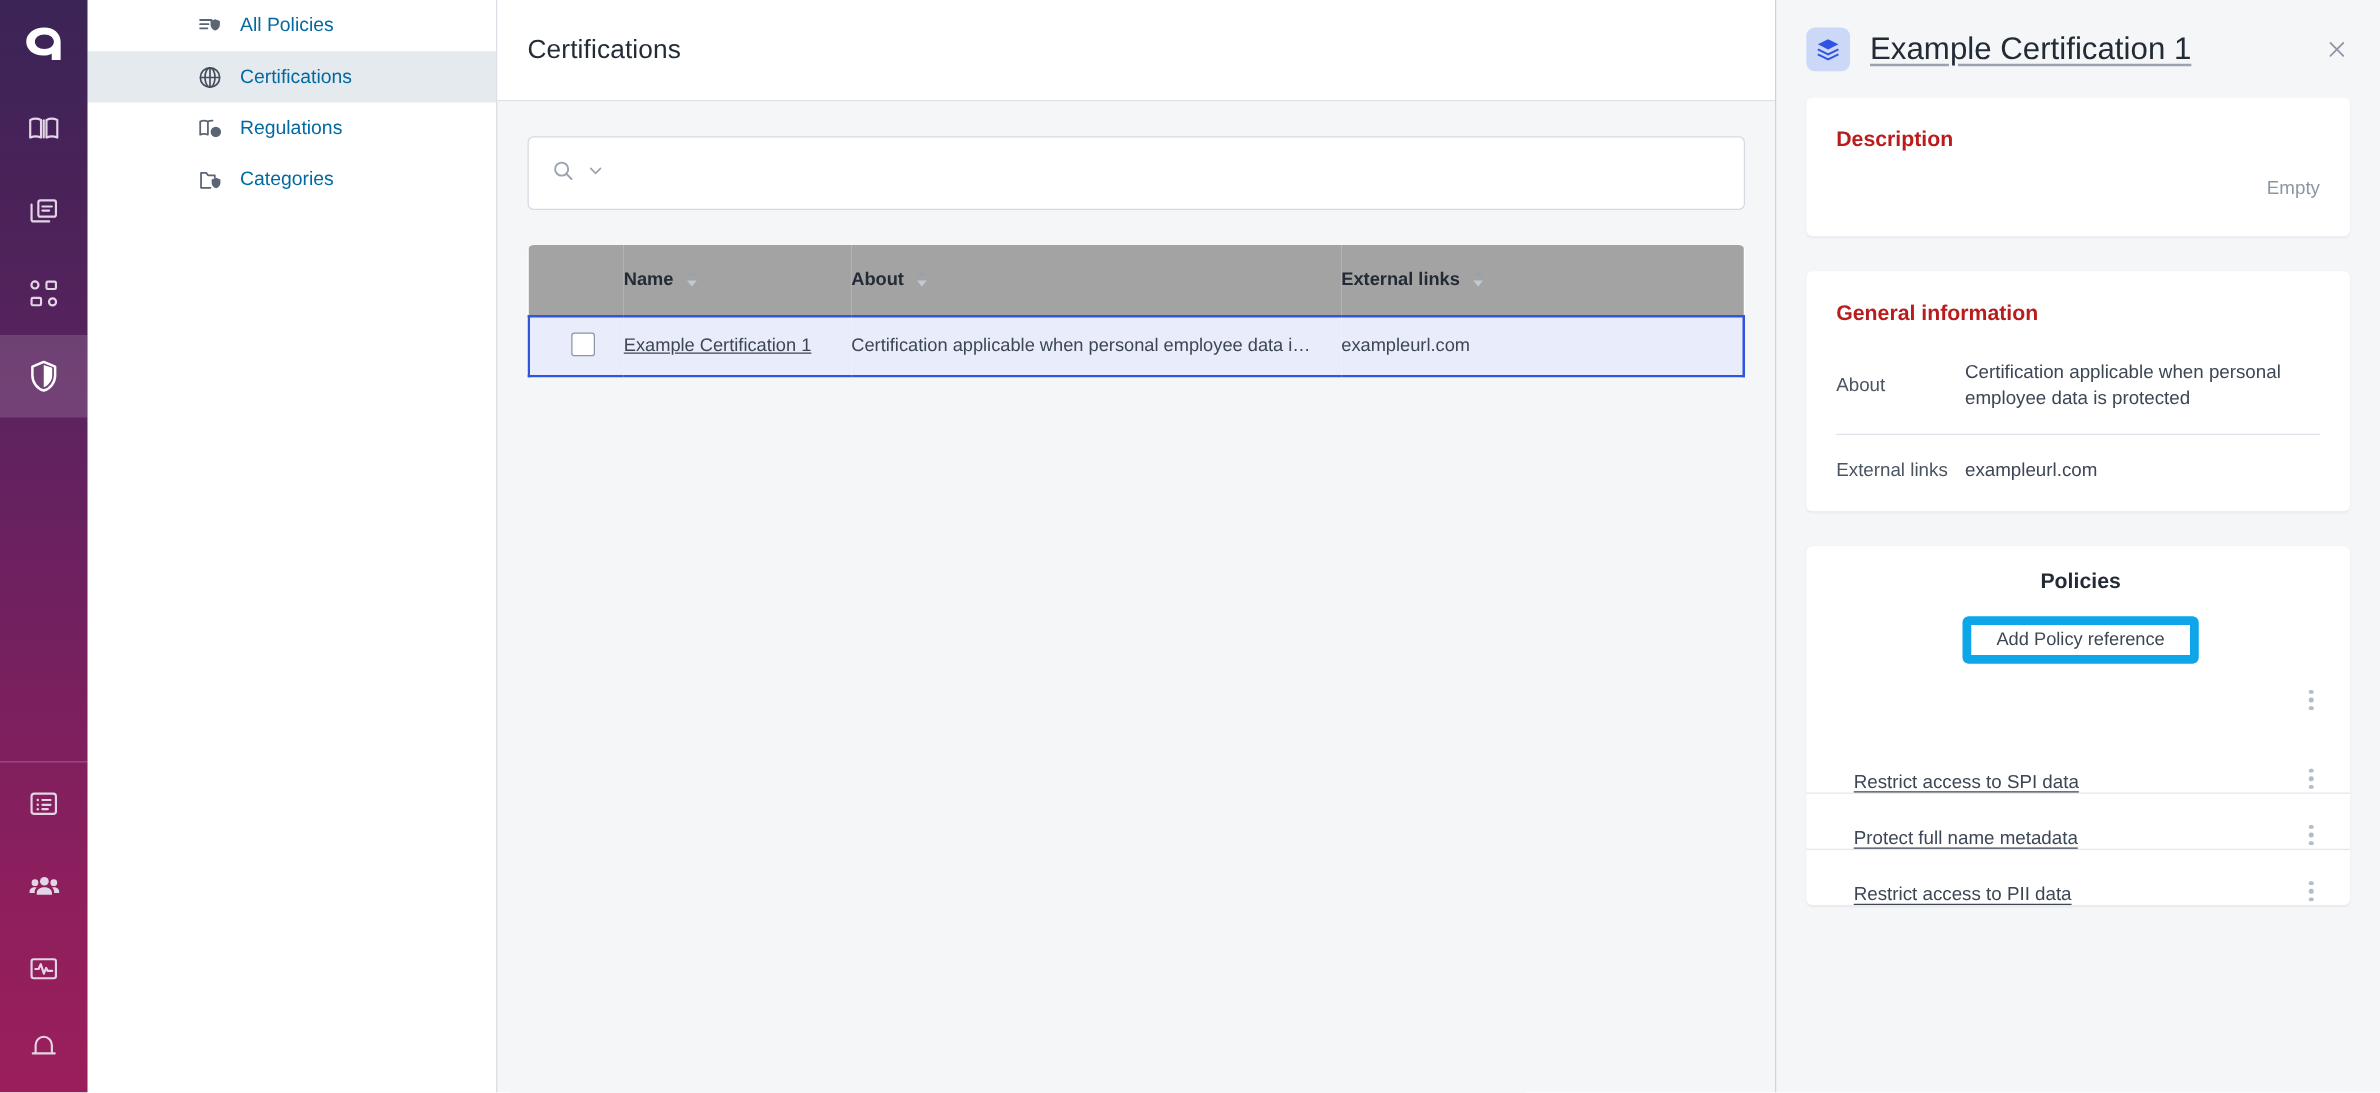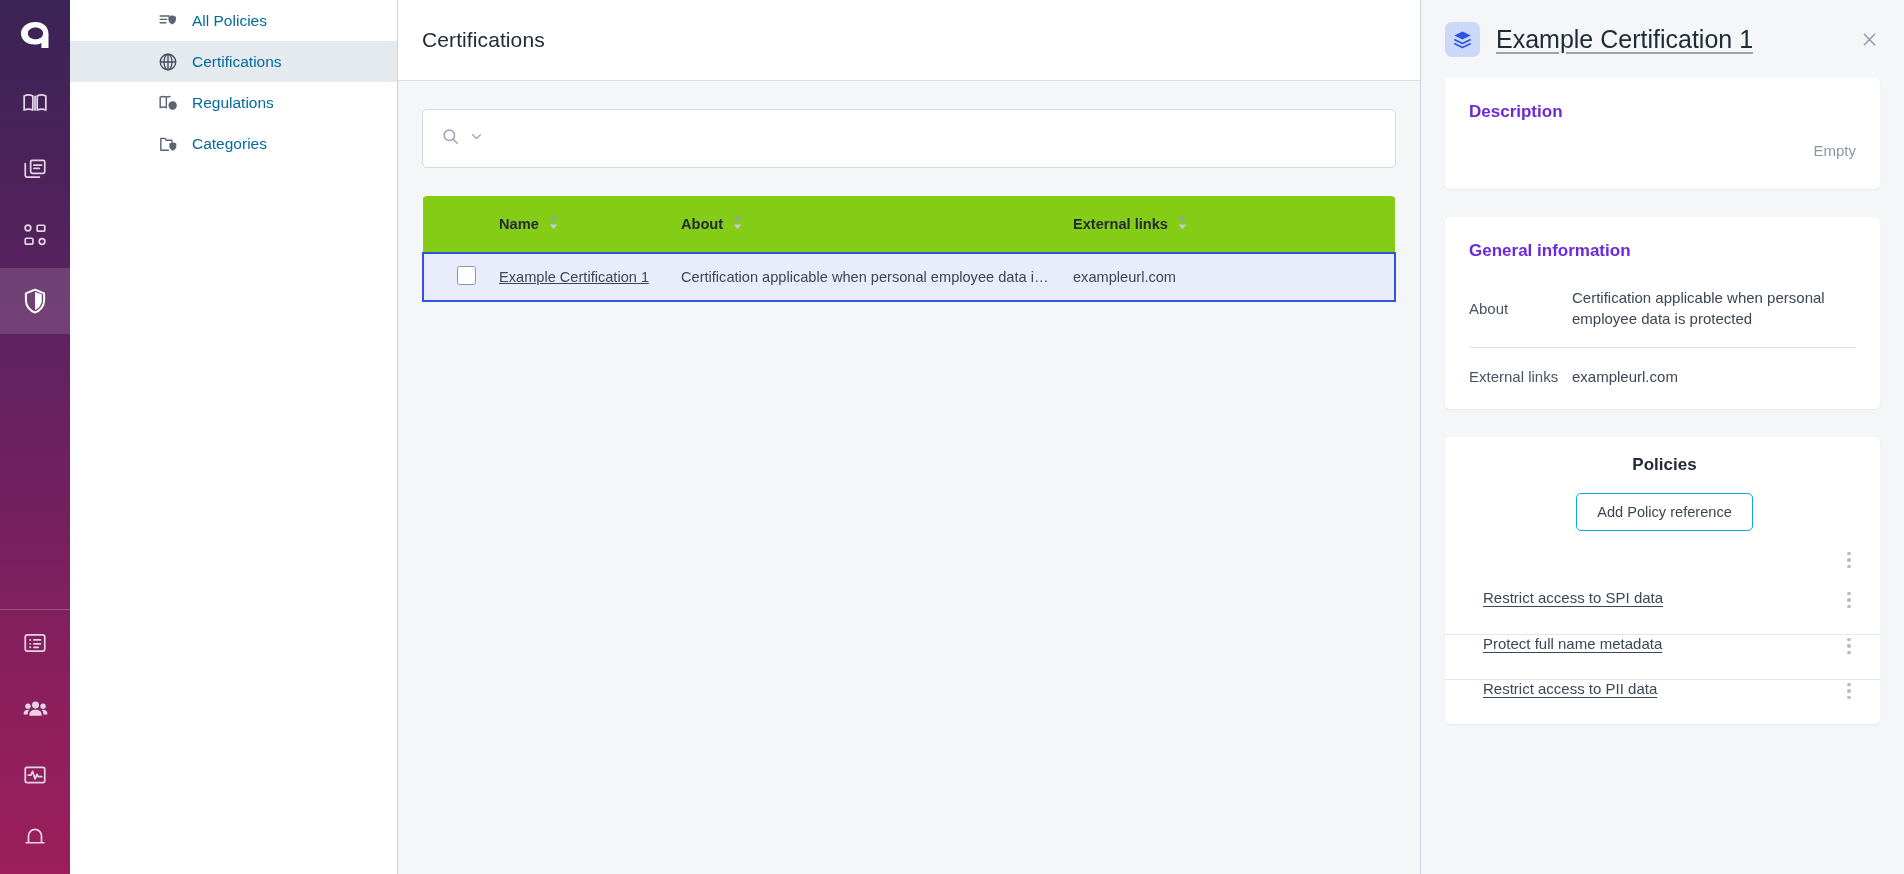--- a/index.html
+++ b/index.html
@@ -106,21 +106,21 @@
     background: #ffffff;
     border-radius: 5px 5px 0 0;
     overflow: hidden;
   }
   .tbl { width: 100%; border-collapse: collapse; table-layout: fixed; }
   .tbl th {
     height: 57px;
     font-size: 14.6px; font-weight: 700; color: #232b36;
     text-align: left;
     vertical-align: middle;
-    background: #84cc16;
+    background: #a3a3a3;
     padding: 0;
   }
   .th-inner { display: flex; align-items: center; gap: 9px; }
   .col-chk { width: 76px; }
   .col-name { width: 182px; }
   .col-about { width: 392px; }
   .col-links { width: auto; }
 
   .tbl td { padding: 0; height: 48px; vertical-align: middle; font-size: 14.6px; color: #3c4654; }
   tr.row-selected td {
@@ -179,51 +179,51 @@
   }
   .panel-body { flex: 1 1 auto; padding: 0 24px 20px 24px; overflow: hidden; }
 
   .card {
     background: #ffffff;
     border-radius: 5px;
     box-shadow: 0 1px 2px rgba(30,40,60,.06);
     margin-bottom: 28px;
   }
   .card-desc { padding: 24px 24px 30px 24px; }
-  .card-h { font-size: 17px; font-weight: 700; color: #6d28d9; }
+  .card-h { font-size: 17px; font-weight: 700; color: #b91c1c; }
   .desc-empty { margin-top: 20px; font-size: 15px; color: #8d97a4; text-align: right; }
 
   .card-gen { padding: 24px 24px 22px 24px; }
   .kv { display: flex; align-items: flex-start; }
   .kv-k { width: 103px; flex: 0 0 103px; font-size: 15px; color: #4a5462; }
   .kv-v { flex: 1 1 auto; font-size: 15px; color: #3c4654; line-height: 21px; }
   .kv-about { margin-top: 26px; align-items: center; }
   .kv-sep { height: 1px; background: #dde2e8; margin: 18px 0 0 0; }
   .kv-links { margin-top: 18px; align-items: center; }
 
   .card-pol { padding: 0; }
   .pol-head {
     display: flex; align-items: center;
     padding: 18px 20px 18px 24px; gap: 18px; flex-direction: column;
   }
   .pol-title { font-size: 17px; font-weight: 700; color: #232b36; }
   .btn-outline {
-    border: 1px solid #0ea5e9; background: #ffffff;
+    border: 7px solid #0ea5e9; background: #ffffff;
     border-radius: 5px; height: 38px; padding: 0 20px;
     font-size: 14.6px; color: #3c4654; cursor: pointer;
     font-family: "Liberation Sans", sans-serif;
   }
   .kebab {
     width: 22px; height: 22px; margin-left: auto;
     display: flex; flex-direction: column; align-items: center; justify-content: center;
     gap: 3px; cursor: pointer; flex: 0 0 22px;
   }
   .kebab i { width: 3.5px; height: 3.5px; border-radius: 50%; background: #b4bcc6; display:block; }
   .pol-item {
-    display: flex; align-items: flex-start;
+    display: flex; align-items: flex-end;
     padding: 0 20px 0 38px;
     height: 45px;
     border-top: 1px solid #e3e8ed;
   }
   .pol-item.first { border-top: none; }
   .pol-link {
     font-size: 15px; color: #3c4654; text-decoration: underline;
     text-underline-offset: 3px; cursor: pointer;
   }
 </style>

